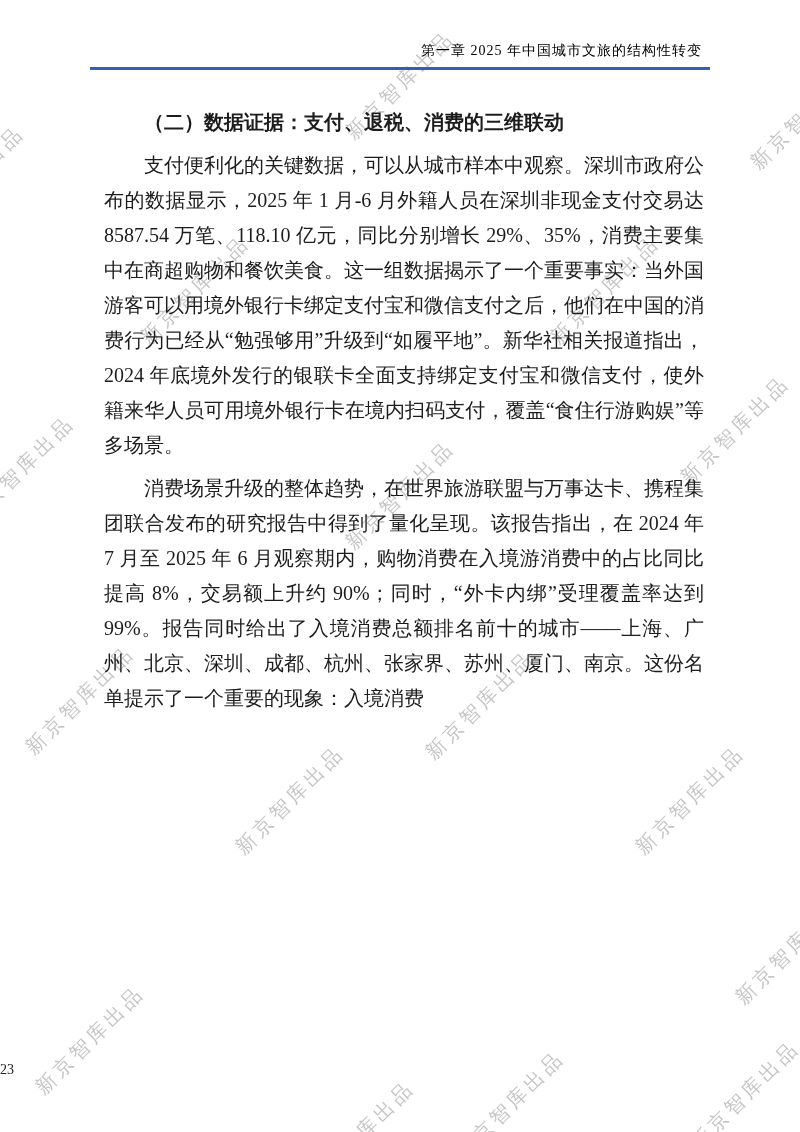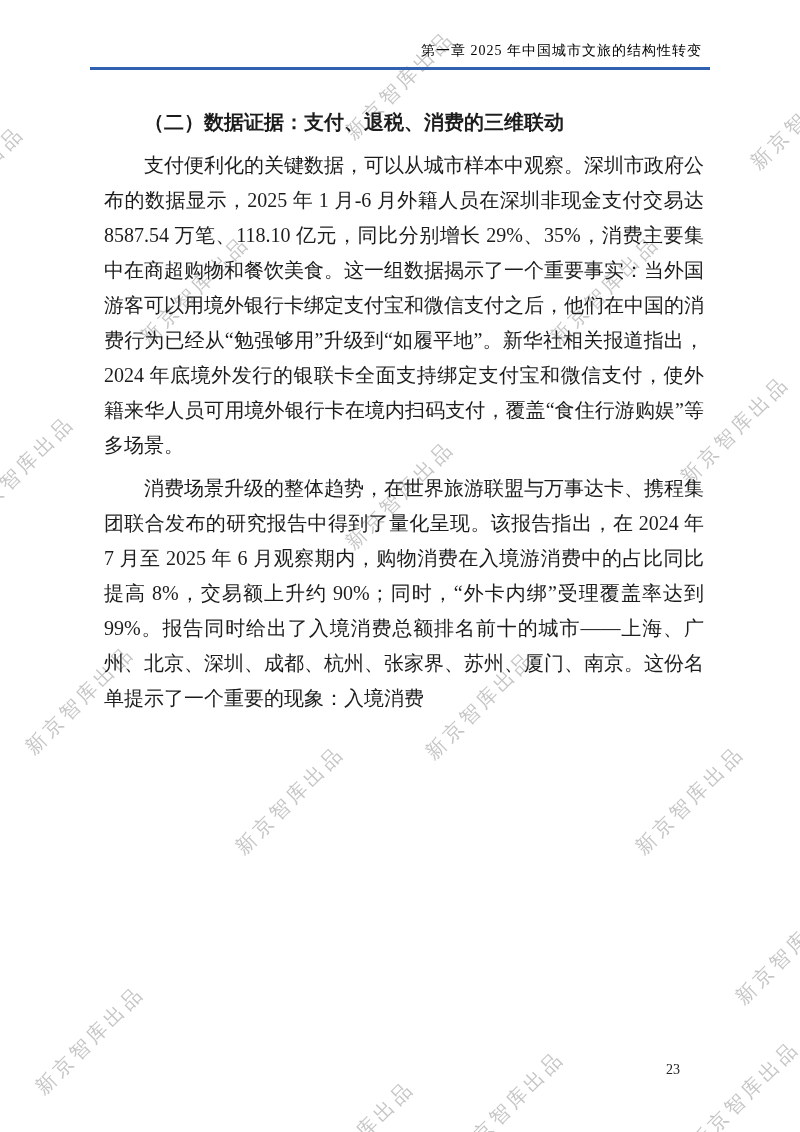--- a/index.html
+++ b/index.html
@@ -69,21 +69,21 @@
     margin: 8px;
     text-indent: 2em;
   }
 
   
   .page-number {
     position: absolute;
     top: 1062px;
     left: 0;
     width: 680px;
-    text-align: right;
+    text-align: left;
     font-size: 14px;
     color: #222222;
     z-index: 2;
   }
 </style>
 </head>
 <body>
 
 <div class="wm-layer">
   <span class="wm" style="left:-30px;  top:180px;">新京智库出品</span>

